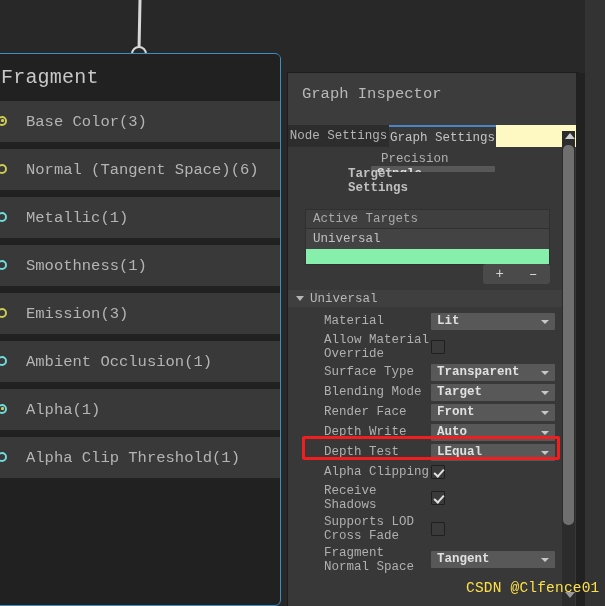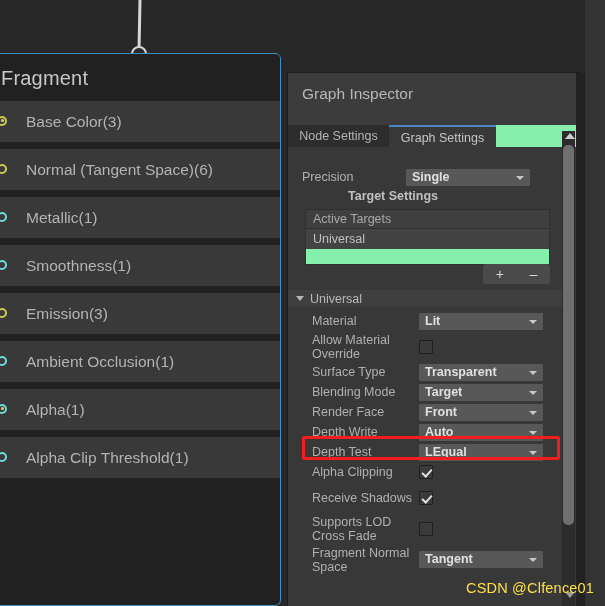--- a/index.html
+++ b/index.html
@@ -6,21 +6,21 @@
     margin: 0;
     padding: 0;
     background: #282828;
   }
   #root {
     position: relative;
     width: 605px;
     height: 606px;
     overflow: hidden;
     background: #282828;
-    font-family: Liberation Sans, sans-serif;
+    font-family: Liberation Mono, monospace;
     -webkit-font-smoothing: antialiased;
   }
 
   
   .canvas {
     position: absolute;
     left: 0; top: 0;
     width: 605px; height: 606px;
     background: #282828;
   }
@@ -140,21 +140,21 @@
     left: 14px;
     top: 12px;
     font-size: 15.5px;
     color: #b8b8b8;
   }
   .tabbar {
     position: absolute;
     left: 0; top: 52px;
     width: 290px;
     height: 22px;
-    background: #86efac;
+    background: #fef9c3;
   }
   .tab {
     position: absolute;
     top: 0;
     height: 22px;
     line-height: 22px;
     font-size: 12.5px;
     color: #b4b4b4;
     text-align: center;
     box-sizing: border-box;
@@ -242,21 +242,21 @@
     left: 3.5px;
     top: 1px;
     width: 4px;
     height: 8px;
     border: solid #e2e2e2;
     border-width: 0 2px 2px 0;
     transform: rotate(42deg);
   }
 
   
-  .row-precision { height: 20px; margin-top: 20px; }
+  .row-precision { height: 20px; margin-top: 5px; flex-direction: column; }
   .row-target-settings { height: 18px; }
 
   
   .targets-box {
     position: absolute;
     left: 17px;
     top: 62px;
     width: 245px;
     height: 56px;
     box-sizing: border-box;
@@ -328,21 +328,21 @@
   .settings-stack {
     position: absolute;
     left: 0;
     top: 164px;
     width: 276px;
   }
   .setting-row {
     position: relative;
     display: flex;
     align-items: center;
-    padding-left: 24px;
+    padding-left: 36px;
     box-sizing: border-box;
     height: 20px;
   }
   .setting-row.tall { height: 31px; align-items: center; }
   .setting-row .row-label { width: 107px; }
 
   
   .highlight-box {
     position: absolute;
     left: 14px;

